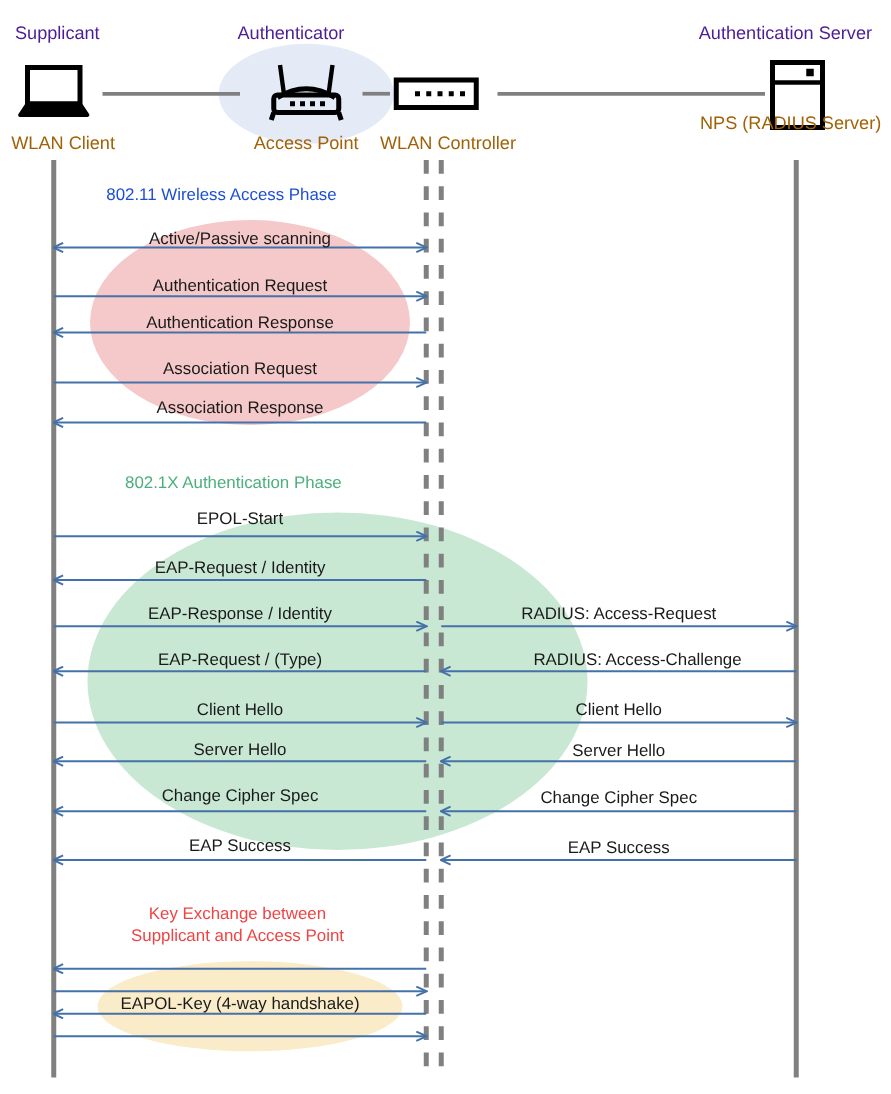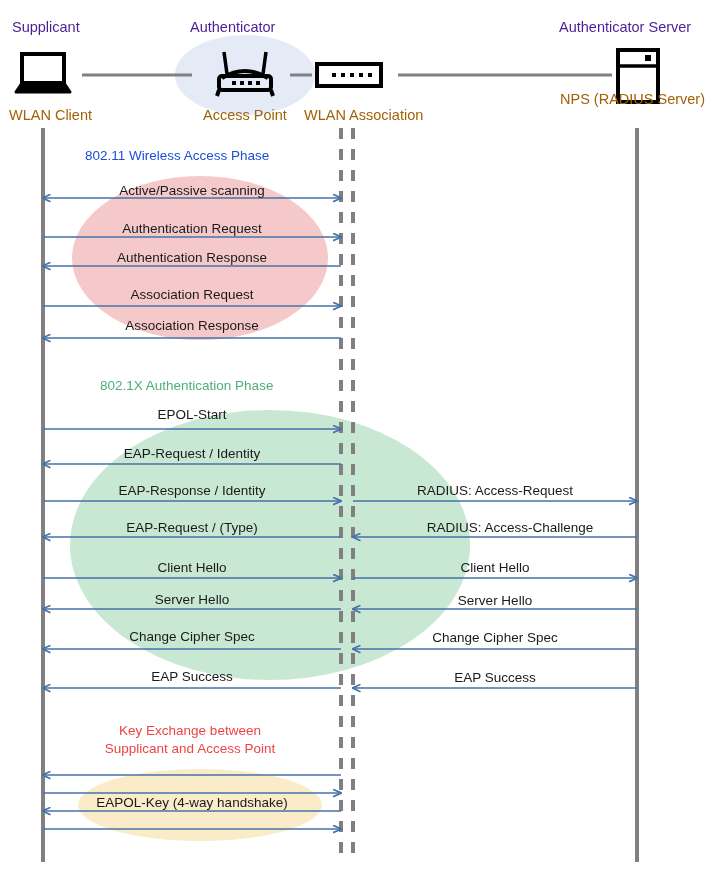--- a/index.html
+++ b/index.html
@@ -155,23 +155,23 @@
         <line x1="43" x2="341" y1="829" y2="829" stroke="#4472A8" stroke-width="1.6" marker-end="url(#ah-right)"></line>
       </g>
   </svg>
 
   <div class="actor-top-label" style="left:12px; top:20px;">Supplicant</div>
   <div class="actor-bottom-label" style="left:9px; top:108px;">WLAN Client</div>
 
   <div class="actor-top-label" style="left:190px; top:20px;">Authenticator</div>
   <div class="actor-bottom-label" style="left:203px; top:108px;">Access Point</div>
 
-  <div class="actor-bottom-label" style="left:304px; top:108px;">WLAN Association</div>
-
-  <div class="actor-top-label" style="left:559px; top:20px;">Authenticator Server</div>
+  <div class="actor-bottom-label" style="left:304px; top:108px;">WLAN Controller</div>
+
+  <div class="actor-top-label" style="left:559px; top:20px;">Authentication Server</div>
   <div class="actor-bottom-label" style="left:560px; top:92px;">NPS (RADIUS Server)</div>
 
   <div class="phase-label" style="left:85px; top:147px; color:#1d4ed8;">802.11 Wireless Access Phase</div>
 
   <div class="phase-label" style="left:100px; top:377px; color:#4CAF7D;">802.1X Authentication Phase</div>
 
   <div class="phase-label multiline" style="left:90px; top:722px; width:200px; color:#ef4444;">
     <div>Key Exchange between</div>
     <div>Supplicant and Access Point</div>
   </div>

